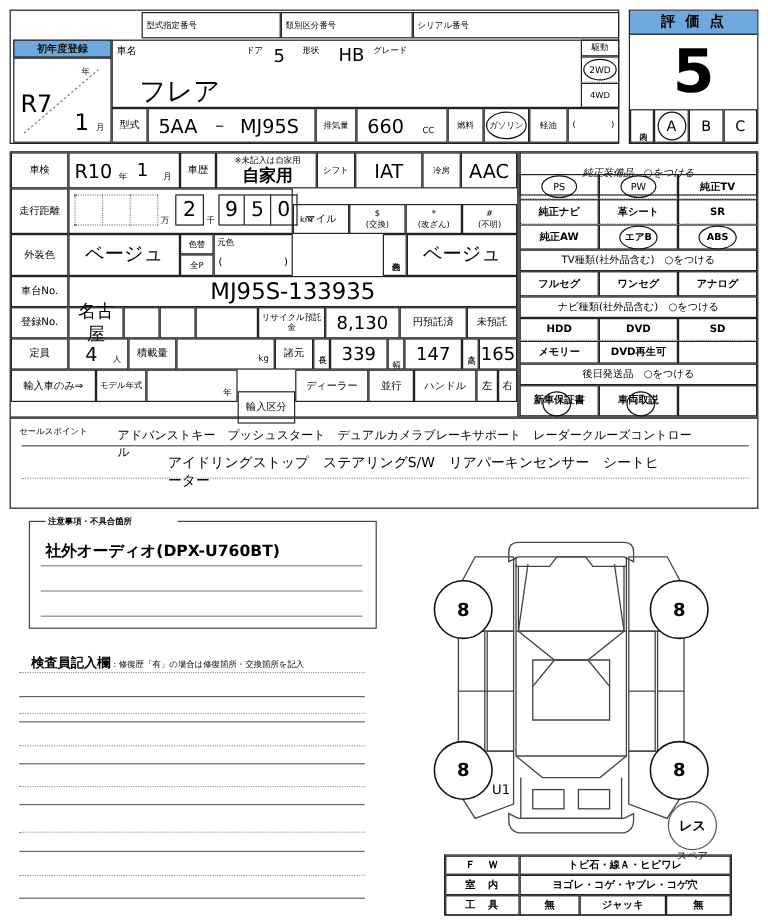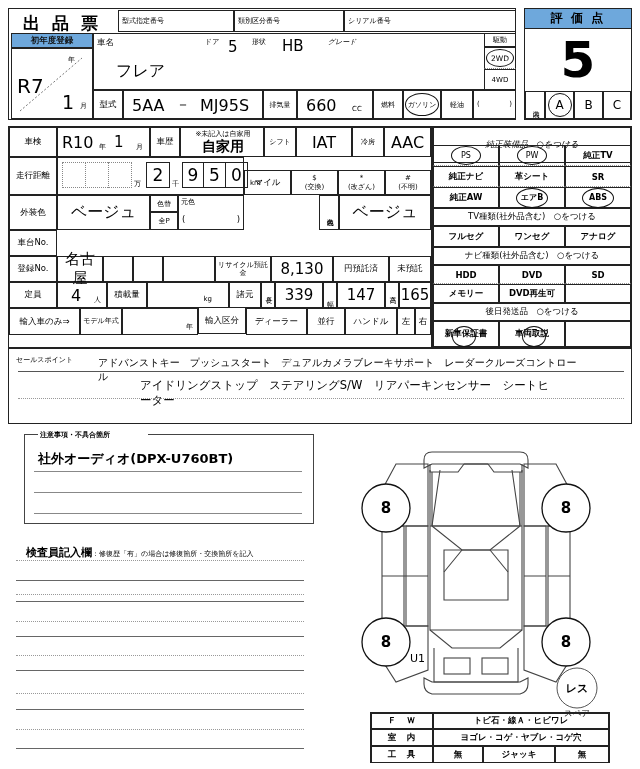--- a/index.html
+++ b/index.html
@@ -19,21 +19,20 @@
   .dline{position:absolute;border-top:1px dotted #999;}
   svg{display:block;}
 </style>
 </head>
 <body>
 
 <div class="sheet">
 
   <div class="abs bx" style="left:8px;top:8px;width:508px;height:112px;"></div>
 
-  <div class="abs ctr b" style="left:14px;top:10px;width:96px;height:26px;font-size:17px;letter-spacing:3px;">出 品 票</div>
 
   <div class="abs bx lft tiny" style="left:118px;top:10px;width:116px;height:22px;padding-left:3px;">
     <span>型式指定番号</span>
   </div>
   <div class="abs bx lft tiny" style="left:234px;top:10px;width:110px;height:22px;padding-left:3px;">
     <span>類別区分番号</span>
   </div>
   <div class="abs bx lft tiny" style="left:344px;top:10px;width:172px;height:22px;padding-left:3px;">
     <span>シリアル番号</span>
   </div>
@@ -48,22 +47,22 @@
     <div class="abs" style="left:50px;top:42px;font-size:19px;">1</div>
     <div class="abs tiny" style="left:68px;top:52px;">月</div>
   </div>
 
   <div class="abs bx" style="left:93px;top:33px;width:423px;height:57px;"></div>
   <div class="abs sm" style="left:97px;top:37px;">車名</div>
   <div class="abs tiny" style="left:205px;top:37px;">ドア</div>
   <div class="abs" style="left:228px;top:38px;font-size:15px;">5</div>
   <div class="abs tiny" style="left:252px;top:37px;">形状</div>
   <div class="abs" style="left:282px;top:37px;font-size:15px;">HB</div>
-  <div class="abs tiny" style="left:328px;top:37px;font-style:italic;">グレード</div>
-  <div class="abs" style="left:116px;top:61px;font-size:16px;">フレア</div>
+  <div class="abs tiny" style="left:311px;top:37px;">グレード</div>
+  <div class="abs" style="left:116px;top:61px;font-size:22px;">フレア</div>
 
   <div class="abs bx ctr tiny" style="left:484px;top:33px;width:32px;height:14px;">駆動</div>
   <div class="abs bx ctr tiny" style="left:484px;top:47px;width:32px;height:22px;border-bottom:1px dotted #888;">
     <span class="circ" style="width:26px;height:16px;font-size:7.5px;">2WD</span>
   </div>
   <div class="abs bx ctr tiny" style="left:484px;top:69px;width:32px;height:21px;">
     <span>4WD</span>
   </div>
 
   <div class="abs bx ctr sm" style="left:93px;top:90px;width:30px;height:29px;">型式</div>
@@ -159,60 +158,61 @@
     <span class="abs tiny" style="left:2px;top:1px;">元色</span>
     <span class="abs sm" style="left:3px;top:18px;">(</span>
     <span class="abs sm" style="right:3px;top:18px;">)</span>
   </div>
   <div class="abs bx ctr tiny" style="left:319px;top:195px;width:20px;height:35px;line-height:1.05;">
     <span style="writing-mode:vertical-rl;">内装色</span>
   </div>
   <div class="abs bx ctr" style="left:339px;top:195px;width:92px;height:35px;font-size:16px;">ベージュ</div>
 
   <div class="abs bx ctr sm" style="left:9px;top:230px;width:48px;height:26px;">車台No.</div>
+  <div class="abs bx ctr" style="left:57px;top:230px;width:374px;height:26px;font-size:19px;">MJ95S-133935</div>
 
   <div class="abs bx ctr sm" style="left:9px;top:256px;width:48px;height:26px;">登録No.</div>
   <div class="abs bx ctr" style="left:57px;top:256px;width:46px;height:26px;font-size:15px;">名古屋</div>
   <div class="abs bx" style="left:103px;top:256px;width:30px;height:26px;"></div>
   <div class="abs bx" style="left:133px;top:256px;width:30px;height:26px;"></div>
   <div class="abs bx" style="left:163px;top:256px;width:52px;height:26px;"></div>
   <div class="abs bx ctr tiny" style="left:215px;top:256px;width:56px;height:26px;line-height:1.2;">リサイクル預託金</div>
   <div class="abs bx ctr" style="left:271px;top:256px;width:62px;height:26px;font-size:15px;">8,130</div>
   <div class="abs bx ctr sm" style="left:333px;top:256px;width:56px;height:26px;">円預託済</div>
   <div class="abs bx ctr sm" style="left:389px;top:256px;width:42px;height:26px;">未預託</div>
 
   <div class="abs bx ctr sm" style="left:9px;top:282px;width:48px;height:26px;">定員</div>
   <div class="abs bx" style="left:57px;top:282px;width:50px;height:26px;">
     <span class="abs" style="left:13px;top:3px;font-size:16px;">4</span>
     <span class="abs tiny" style="left:36px;top:12px;">人</span>
   </div>
   <div class="abs bx ctr sm" style="left:107px;top:282px;width:40px;height:26px;">積載量</div>
   <div class="abs bx" style="left:147px;top:282px;width:82px;height:26px;">
-    <span class="abs tiny" style="right:16px;top:12px;">kg</span>
+    <span class="abs tiny" style="right:4px;top:12px;">kg</span>
   </div>
   <div class="abs bx ctr sm" style="left:229px;top:282px;width:32px;height:26px;">諸元</div>
   <div class="abs bx ctr tiny" style="left:261px;top:282px;width:14px;height:26px;line-height:1;">
     <span style="writing-mode:vertical-rl;">長さ</span>
   </div>
   <div class="abs bx ctr" style="left:275px;top:282px;width:48px;height:26px;font-size:15px;">339</div>
   <div class="abs bx ctr tiny" style="left:323px;top:282px;width:14px;height:26px;">
     <span style="writing-mode:vertical-rl;">幅</span>
   </div>
   <div class="abs bx ctr" style="left:337px;top:282px;width:48px;height:26px;font-size:15px;">147</div>
   <div class="abs bx ctr tiny" style="left:385px;top:282px;width:14px;height:26px;line-height:1;">
     <span style="writing-mode:vertical-rl;">高さ</span>
   </div>
   <div class="abs bx ctr" style="left:399px;top:282px;width:32px;height:26px;font-size:15px;">165</div>
 
   <div class="abs bx ctr sm" style="left:9px;top:308px;width:71px;height:27px;">輸入車のみ⇒</div>
   <div class="abs bx ctr tiny" style="left:80px;top:308px;width:42px;height:27px;line-height:1.2;">モデル年式</div>
   <div class="abs bx" style="left:122px;top:308px;width:76px;height:27px;">
     <span class="abs tiny" style="right:4px;top:13px;">年</span>
   </div>
-  <div class="abs bx ctr sm" style="left:198px;top:307px;width:48px;height:27px;">輸入区分</div>
+  <div class="abs bx ctr sm" style="left:198px;top:326px;width:48px;height:27px;">輸入区分</div>
   <div class="abs bx ctr sm" style="left:246px;top:308px;width:61px;height:27px;">ディーラー</div>
   <div class="abs bx ctr sm" style="left:307px;top:308px;width:38px;height:27px;">並行</div>
   <div class="abs bx ctr sm" style="left:345px;top:308px;width:52px;height:27px;">ハンドル</div>
   <div class="abs bx ctr sm" style="left:397px;top:308px;width:18px;height:27px;">左</div>
   <div class="abs bx ctr sm" style="left:415px;top:308px;width:16px;height:27px;">右</div>
 
   <div class="abs bx" style="left:432px;top:126px;width:200px;height:222px;"></div>
 
   <div class="abs bx ctr sm" style="left:433px;top:127px;width:198px;height:36px;font-style:italic;">純正装備品　○をつける</div>
 

